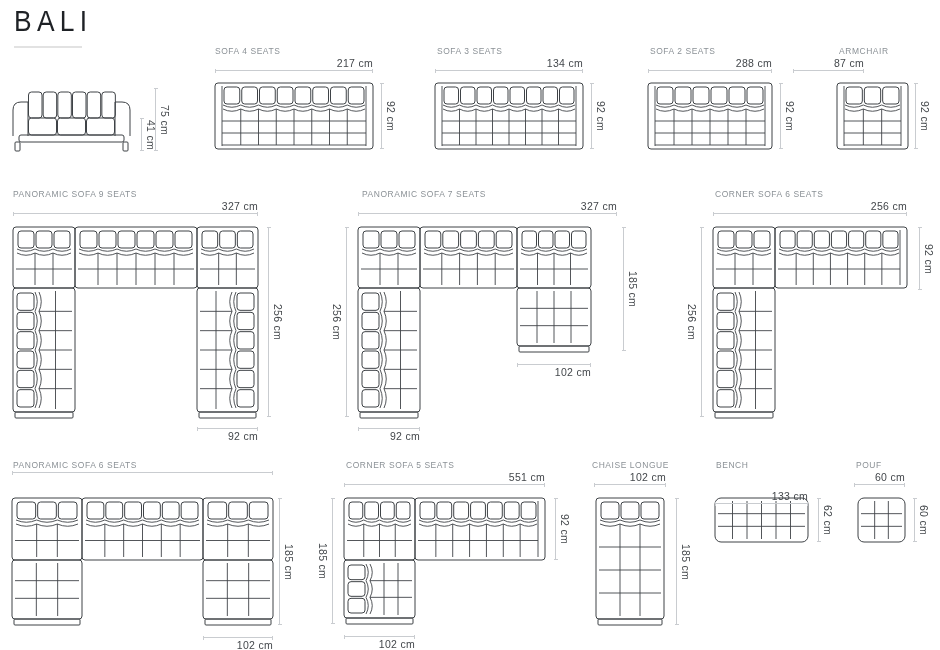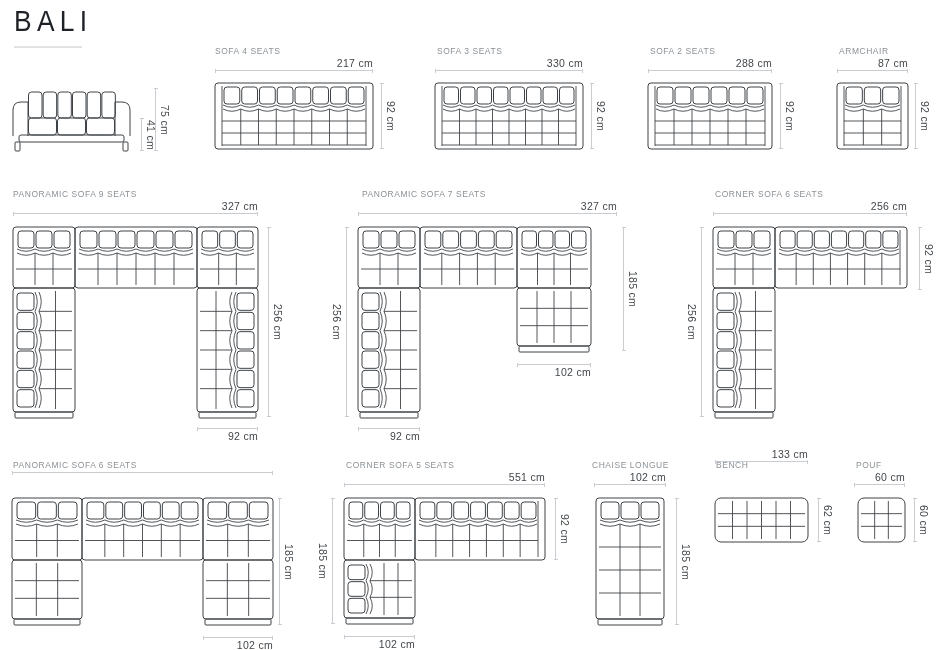--- a/index.html
+++ b/index.html
@@ -442,40 +442,40 @@
     <span class="htext">217 cm</span>
       <span class="hline"></span>
     </div>
   <div class="vdim" style="left:381px;top:83px;height:66px">
     <span class="vline" style="height:66px"></span>
       <span class="vtext">92 cm</span>
     </div>
 
   <div class="dlabel" style="left:437px;top:46px">SOFA 3 SEATS</div>
   <div class="hdim" style="left:435px;top:57px;width:148px">
-    <span class="htext">330 cm</span>
+    <span class="htext">134 cm</span>
       <span class="hline"></span>
     </div>
   <div class="vdim" style="left:591px;top:83px;height:66px">
     <span class="vline" style="height:66px"></span>
       <span class="vtext">92 cm</span>
     </div>
 
   <div class="dlabel" style="left:650px;top:46px">SOFA 2 SEATS</div>
   <div class="hdim" style="left:648px;top:57px;width:124px">
     <span class="htext">288 cm</span>
       <span class="hline"></span>
     </div>
   <div class="vdim" style="left:780px;top:83px;height:66px">
     <span class="vline" style="height:66px"></span>
       <span class="vtext">92 cm</span>
     </div>
 
   <div class="dlabel" style="left:839px;top:46px">ARMCHAIR</div>
-  <div class="hdim" style="left:837px;top:57px;width:71px">
+  <div class="hdim" style="left:793px;top:57px;width:71px">
     <span class="htext">87 cm</span>
       <span class="hline"></span>
     </div>
   <div class="vdim" style="left:915px;top:83px;height:66px">
     <span class="vline" style="height:66px"></span>
       <span class="vtext">92 cm</span>
     </div>
 
   <div class="dlabel" style="left:13px;top:189px">PANORAMIC SOFA 9 SEATS</div>
   <div class="hdim" style="left:13px;top:200px;width:245px">
@@ -562,21 +562,21 @@
   <div class="hdim" style="left:594px;top:471px;width:72px">
     <span class="htext">102 cm</span>
       <span class="hline"></span>
     </div>
   <div class="vdim" style="left:676px;top:498px;height:127px">
     <span class="vline" style="height:127px"></span>
       <span class="vtext">185 cm</span>
     </div>
 
   <div class="dlabel" style="left:716px;top:460px">BENCH</div>
-  <div class="hdim" style="left:715px;top:448px;width:93px">
+  <div class="hdim" style="left:715px;top:490px;width:93px">
     <span class="htext">133 cm</span>
       <span class="hline"></span>
     </div>
   <div class="vdim" style="left:818px;top:498px;height:44px">
     <span class="vline" style="height:44px"></span>
       <span class="vtext">62 cm</span>
     </div>
 
   <div class="dlabel" style="left:856px;top:460px">POUF</div>
   <div class="hdim" style="left:854px;top:471px;width:51px">

